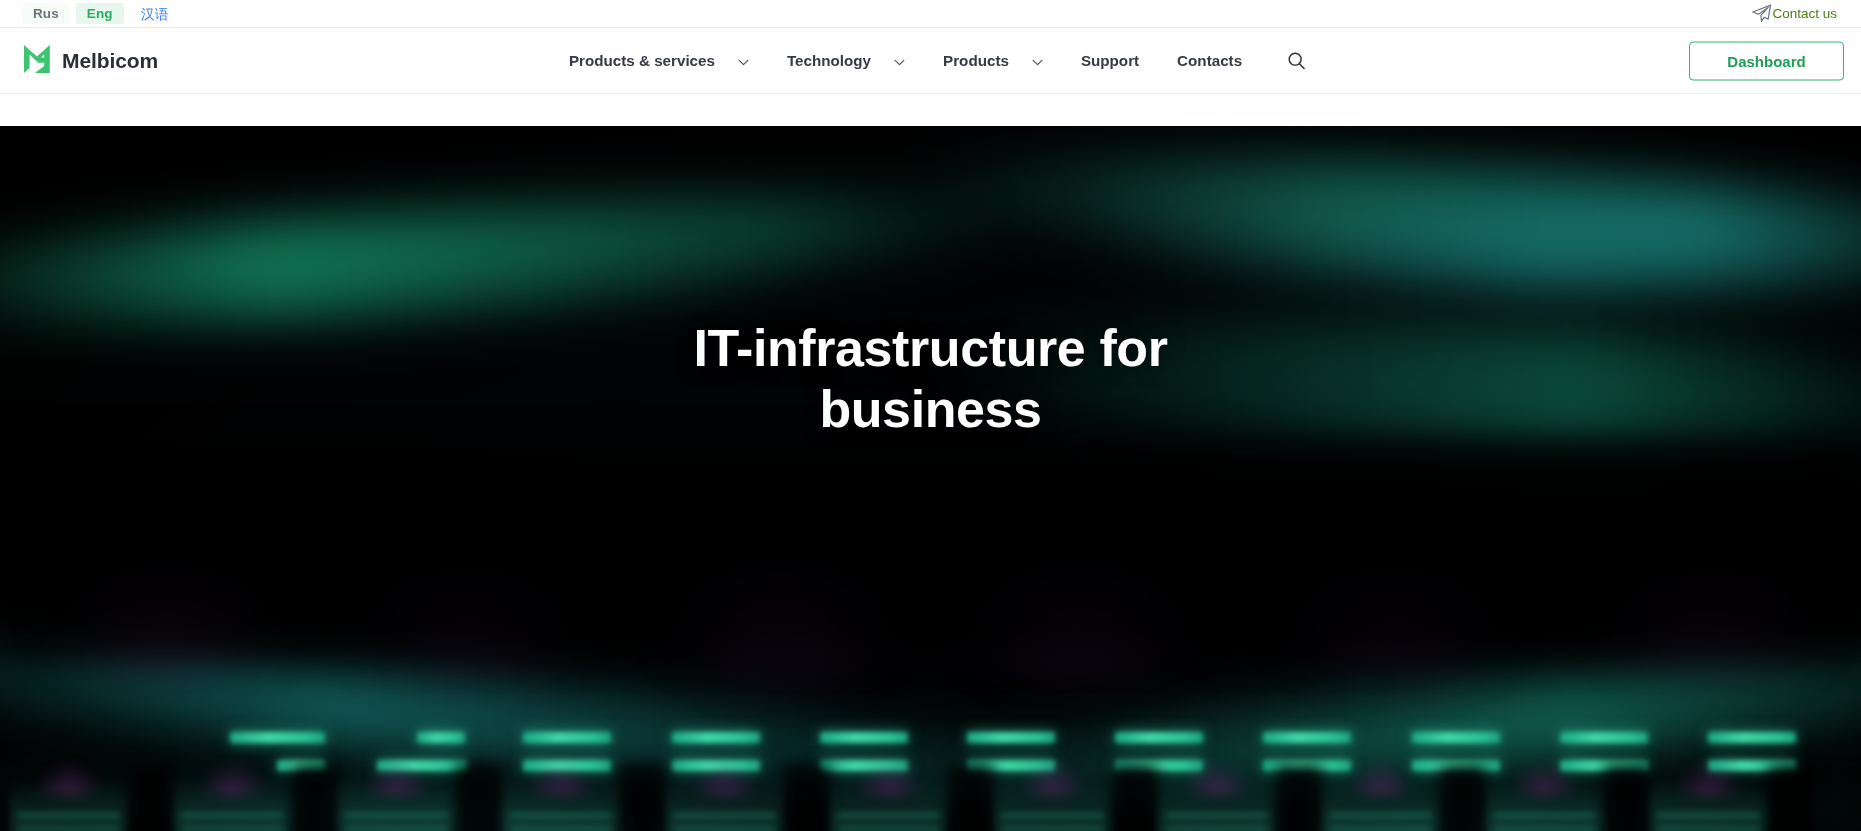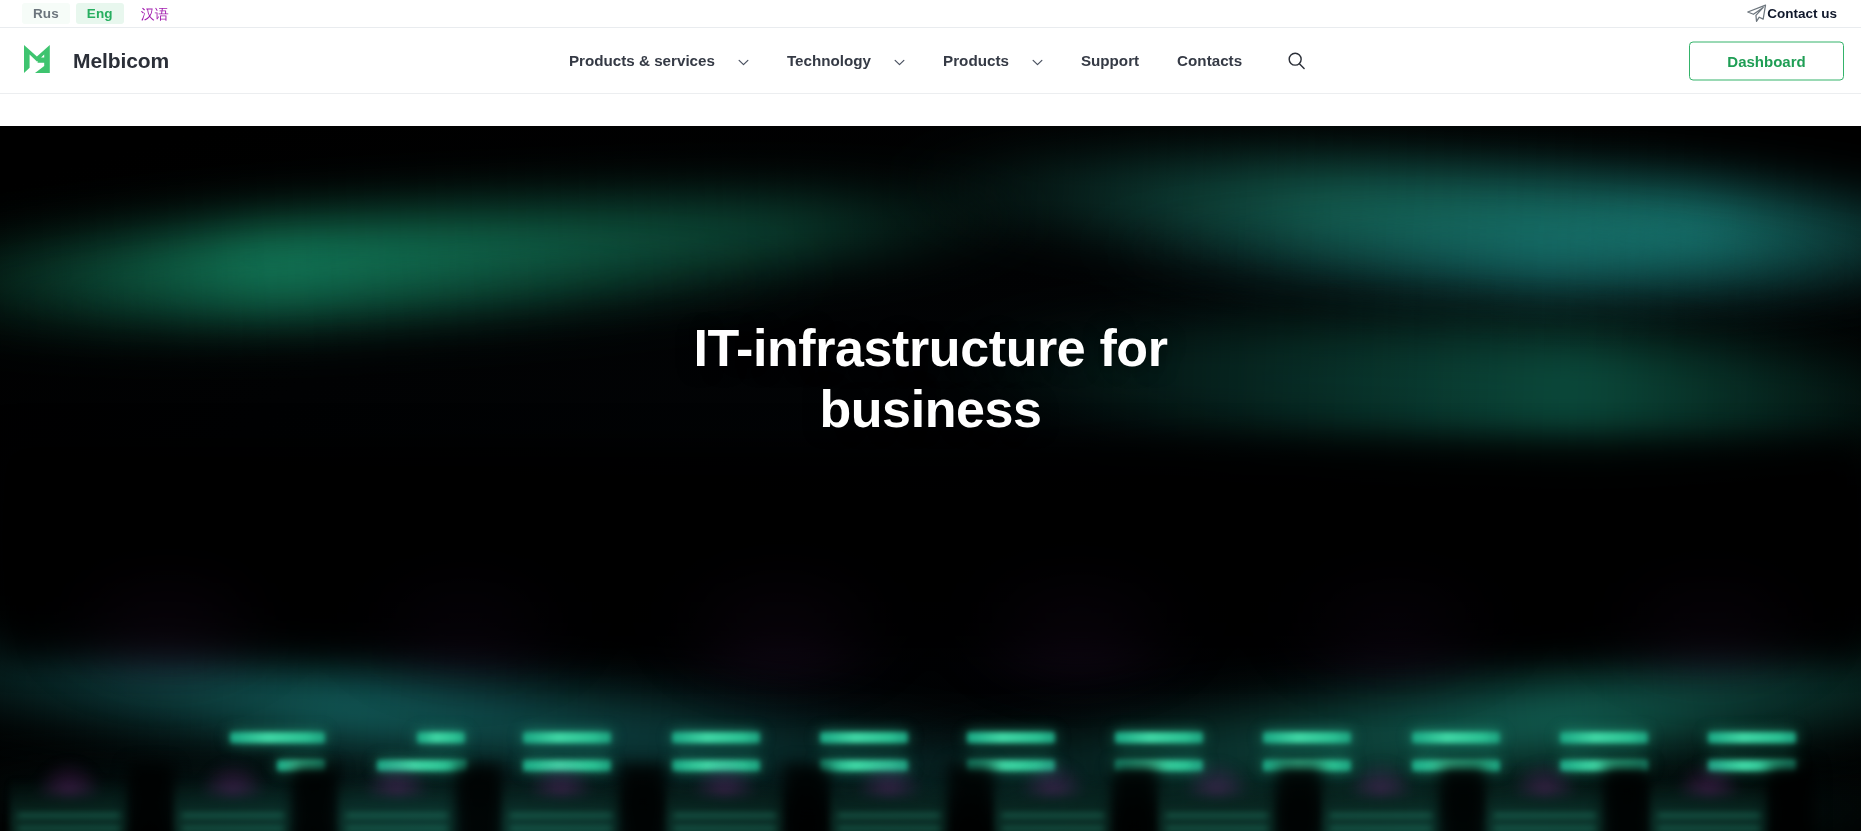--- a/index.html
+++ b/index.html
@@ -27,40 +27,40 @@
     font-weight:700;
     color:#6c757d;
     padding:4px 11px;
     border-radius:3px;
     background:#f6fcf8;
     line-height:1;
     letter-spacing:.1px;
     cursor:pointer;
   }
   .lang.active { color:#27ae60; background:#e8f7ee; }
-  .lang.cjk { background:transparent; color:#a21caf; font-weight:500; font-size:14px; }
+  .lang.cjk { background:transparent; color:#3b82f6; font-weight:500; font-size:14px; }
 
   .contact {
     display:flex; align-items:center; gap:0;
-    font-size:13.5px; font-weight:700; color:#0f172a;
+    font-size:13.5px; font-weight:400; color:#4d7c0f;
     cursor:pointer; line-height:1;
   }
   .contact svg { display:block; }
 
   
   .header {
     height:66px;
     background:#fff;
     display:flex;
     align-items:center;
     border-bottom:1px solid #eceef0;
     padding-left:22px;
     position:relative;
   }
-  .brand { display:flex; align-items:center; gap:21px; cursor:pointer;justify-content:space-between; }
+  .brand { display:flex; align-items:center; gap:10px; cursor:pointer;justify-content:space-between; }
   .brand-name {
     font-size:21px; font-weight:600; color:#2b2f38; letter-spacing:-.1px;
   }
 
   .nav {
     position:absolute;
     left:0; right:0;
     display:flex; align-items:center; justify-content:center;
     gap:0;
     pointer-events:none;

